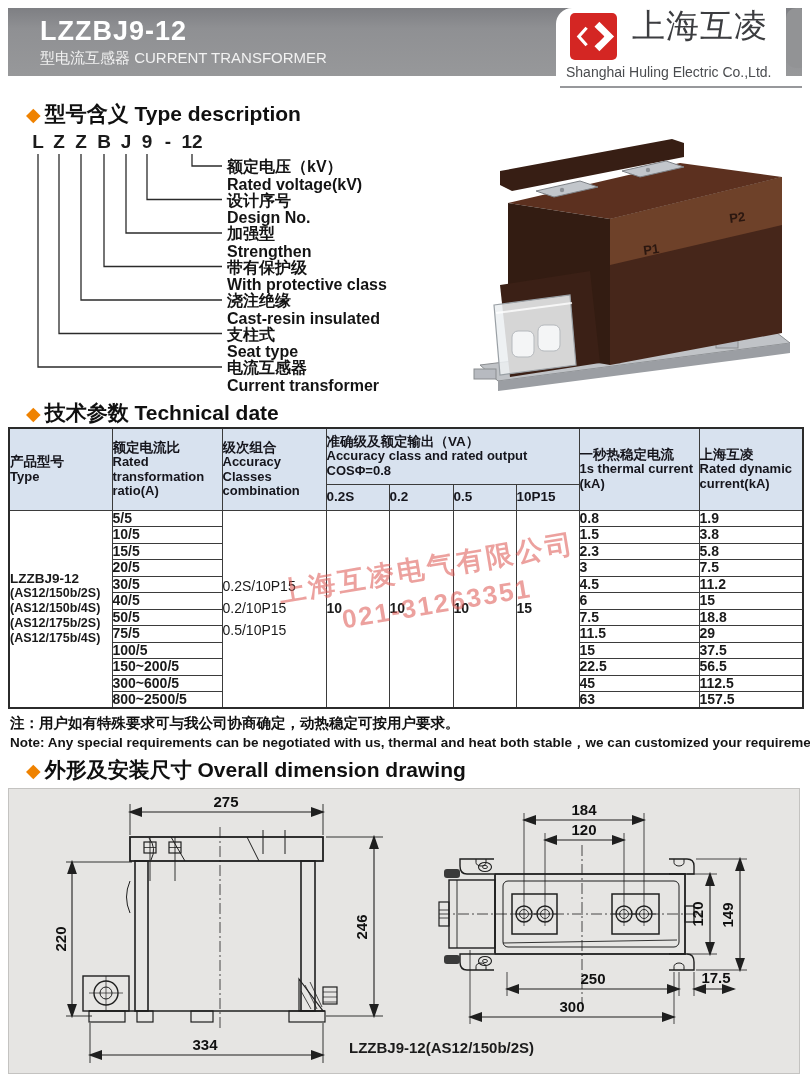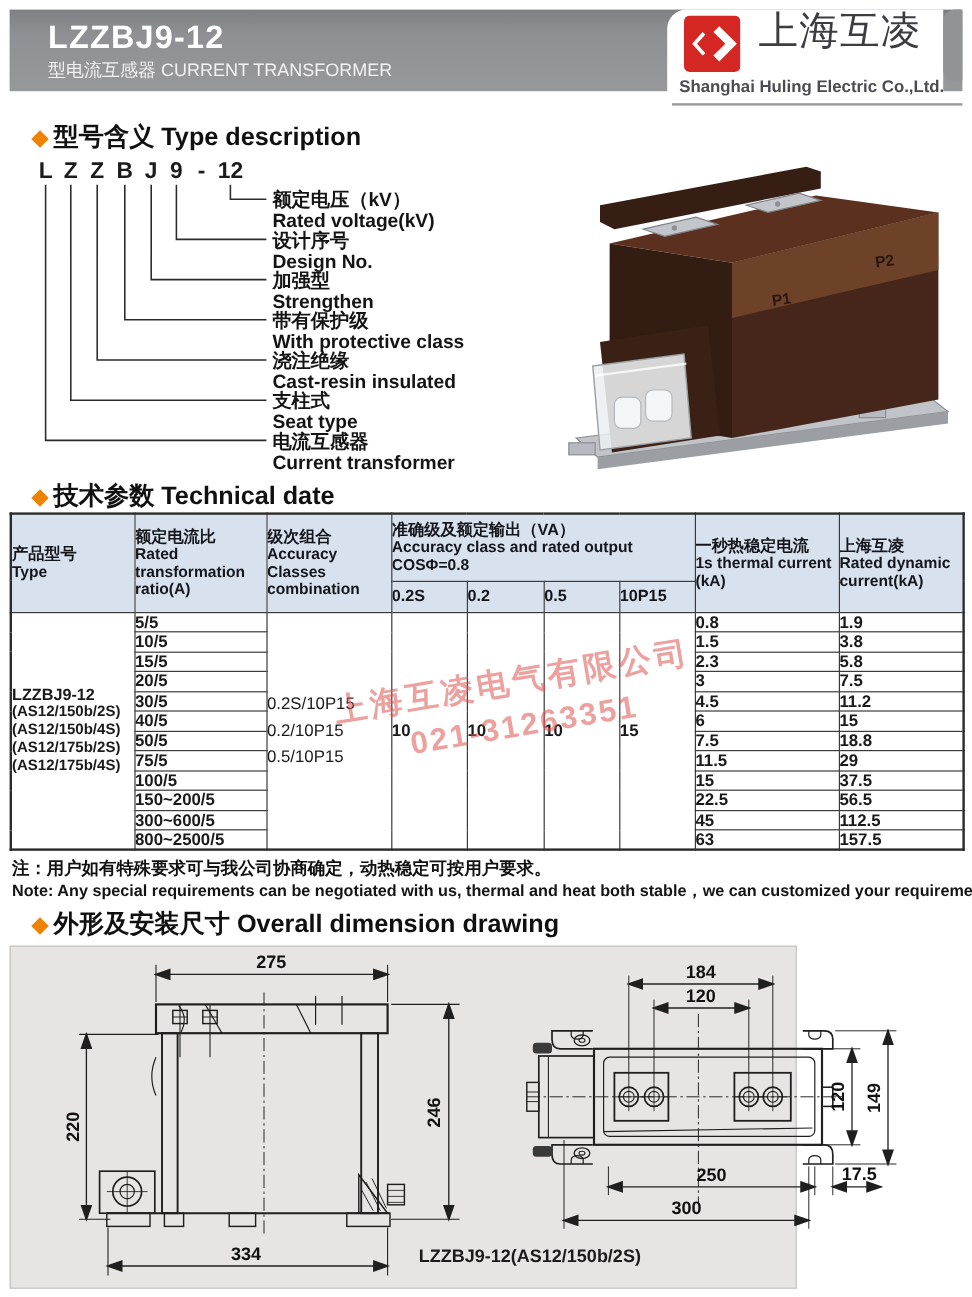--- a/index.html
+++ b/index.html
@@ -10,21 +10,21 @@
   
   .topbar{position:absolute;left:8px;top:8px;width:794px;height:68px;
           background:linear-gradient(180deg,#7e7f83 0%,#8f9093 30%,#97989a 100%)}
   .model-title{position:absolute;left:40px;top:16px;font-size:27px;font-weight:bold;color:#fff;letter-spacing:1px}
   .model-sub{position:absolute;left:40px;top:49px;font-size:15px;color:#f2f2f2}
   .logo-panel{position:absolute;left:556px;top:8px;width:230px;height:84px;background:#fff;border-radius:16px 0 0 16px}
   .logo-tab{position:absolute;left:786px;top:8px;width:16px;height:60px;background:#929395;border-radius:10px 2px 2px 10px}
   .logo-underline{position:absolute;left:560px;top:86px;width:242px;height:2px;background:#97989b}
   .logo-red{position:absolute;left:570px;top:13px;width:47px;height:47px}
   .brand-cn{position:absolute;left:632px;top:4px;font-size:33px;font-weight:normal;color:#3c3d40;letter-spacing:1px;white-space:nowrap}
-  .brand-en{position:absolute;left:566px;top:64px;font-size:14px;font-weight:700;color:#4a4c4f;white-space:nowrap}
+  .brand-en{position:absolute;left:566px;top:64px;font-size:14px;font-weight:400;color:#4a4c4f;white-space:nowrap}
 
   
   .sec-title{position:absolute;left:26px;font-size:21px;font-weight:bold;color:#101010;white-space:nowrap}
   .sec-title .diamond{color:#ef8200;font-size:19px;margin-right:4px}
 
   
   table.tech{position:absolute;left:8px;top:427px;width:794px;border-collapse:collapse;
              table-layout:fixed;border:2px solid #2b2b2b}
   table.tech th,table.tech td{border:1px solid #3b3b3b;text-align:left;vertical-align:middle;
              padding:0;overflow:hidden}
@@ -40,21 +40,21 @@
   .watermark{position:absolute;left:276px;top:575px;z-index:5;transform:rotate(-9.5deg);
              transform-origin:0 0;color:#dd5550;opacity:.55;font-weight:800;pointer-events:none;white-space:nowrap}
   .watermark .l1{font-size:27px;letter-spacing:3px}
   .watermark .l2{font-size:26px;letter-spacing:2px;margin:4px 0 0 58px}
 
   
   .note-zh{position:absolute;left:10px;top:714px;font-size:14.5px;font-weight:bold;white-space:nowrap}
   .note-en{position:absolute;left:10px;top:734px;font-size:13.5px;font-weight:600;color:#141414;white-space:nowrap}
 
   
-  .panel{position:absolute;left:8px;top:788px;width:656px;height:286px;background:#e6e5e3;border:1px solid #c4c3c1}
+  .panel{position:absolute;left:8px;top:788px;width:792px;height:286px;background:#e6e5e3;border:1px solid #c4c3c1}
   .panel svg{position:absolute}
   .caption{position:absolute;left:340px;top:250px;width:260px;font-size:15px;font-weight:bold;color:#1b1b1b}
 
   svg text.dim{font-family:"Liberation Sans","DejaVu Sans",sans-serif;font-size:15px;font-weight:bold;fill:#111}
   svg text.letter{font-size:19px;font-weight:bold;fill:#1c1c1c}
   svg text.lzh{font-size:16px;font-weight:bold;fill:#141414}
   svg text.len{font-size:16px;font-weight:bold;fill:#141414}
 </style>
 </head>
 <body>

